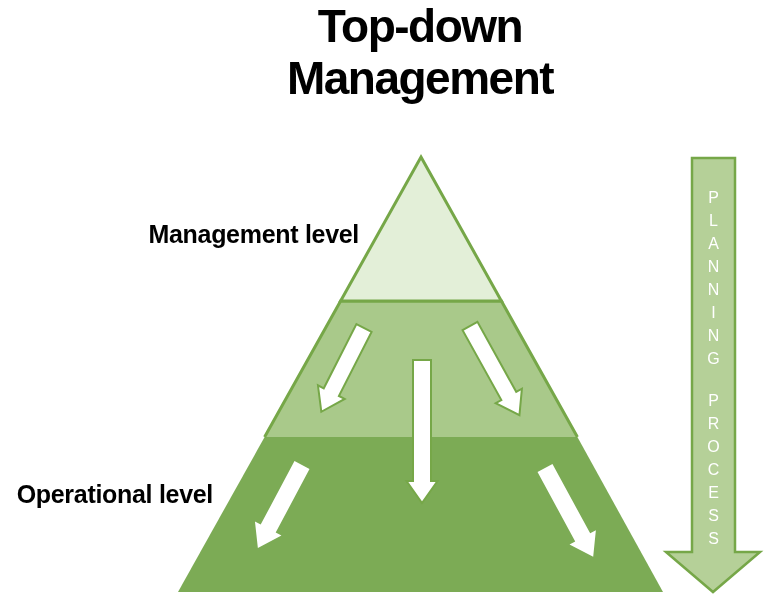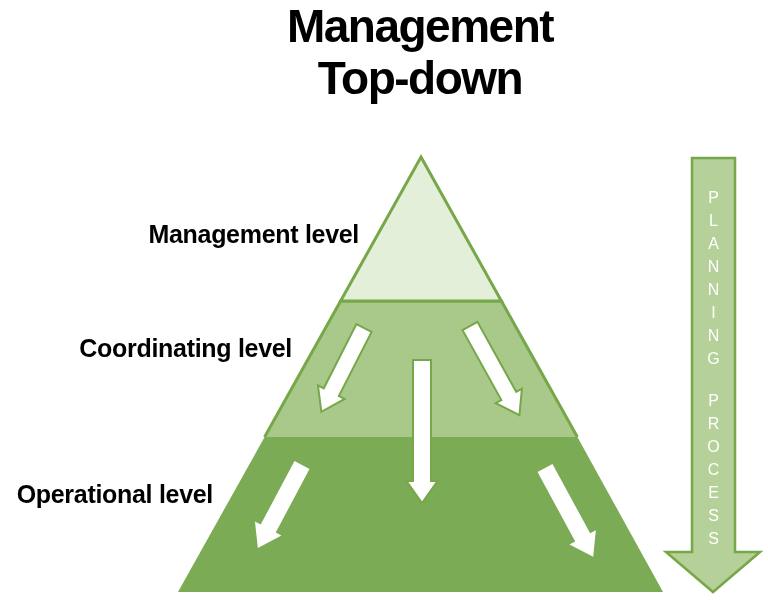--- a/index.html
+++ b/index.html
@@ -63,22 +63,22 @@
     gap: 7px;
   }
   .vword + .vword { margin-top: 26px; }
 </style>
 </head>
 <body>
 
 <div class="canvas">
 
   <div class="title">
+    <div>Top-down</div>
     <div>Management</div>
-    <div>Top-down</div>
   </div>
 
   <svg class="diagram-svg" viewBox="0 0 768 600">
 
     <polygon points="264.6,437 577.4,437 663,592 178,592" fill="#7cab55"></polygon>
 
     <polygon points="340.6,301 501.4,301 577.4,437 264.6,437" fill="#a9c98a"></polygon>
 
     <path d="M264.6 437 L340.6 301 L501.4 301 L577.4 437" fill="none" stroke-width="3" stroke="#76a748"></path>
 
@@ -92,21 +92,20 @@
     </g>
 
     <path transform="translate(302,465) rotate(28)" d="M-8.5 0 L8.5 0 L8.5 72 L15 72 L0 94 L-15 72 L-8.5 72 Z" fill="#ffffff"></path>
     <path transform="translate(545,468) rotate(-28.5)" d="M-8.5 0 L8.5 0 L8.5 79 L15 79 L0 101 L-15 79 L-8.5 79 Z" fill="#ffffff"></path>
 
     <polygon points="692,158 735,158 735,552 760,552 713,592 666,552 692,552" stroke-width="2.5" fill="#b5d098"></polygon>
     <polygon points="692,158 735,158 735,552 760,552 713,592 666,552 692,552" fill="none" stroke-width="2.5" stroke="#76a748"></polygon>
   </svg>
 
   <div class="level-label label-strategic">Management level</div>
-  <div class="level-label label-coordinating">Coordinating level</div>
   <div class="level-label label-operational">Operational level</div>
 
   <div class="planning-text">
     <div class="vword">
         <span>P</span>
         <span>L</span>
         <span>A</span>
         <span>N</span>
         <span>N</span>
         <span>I</span>

